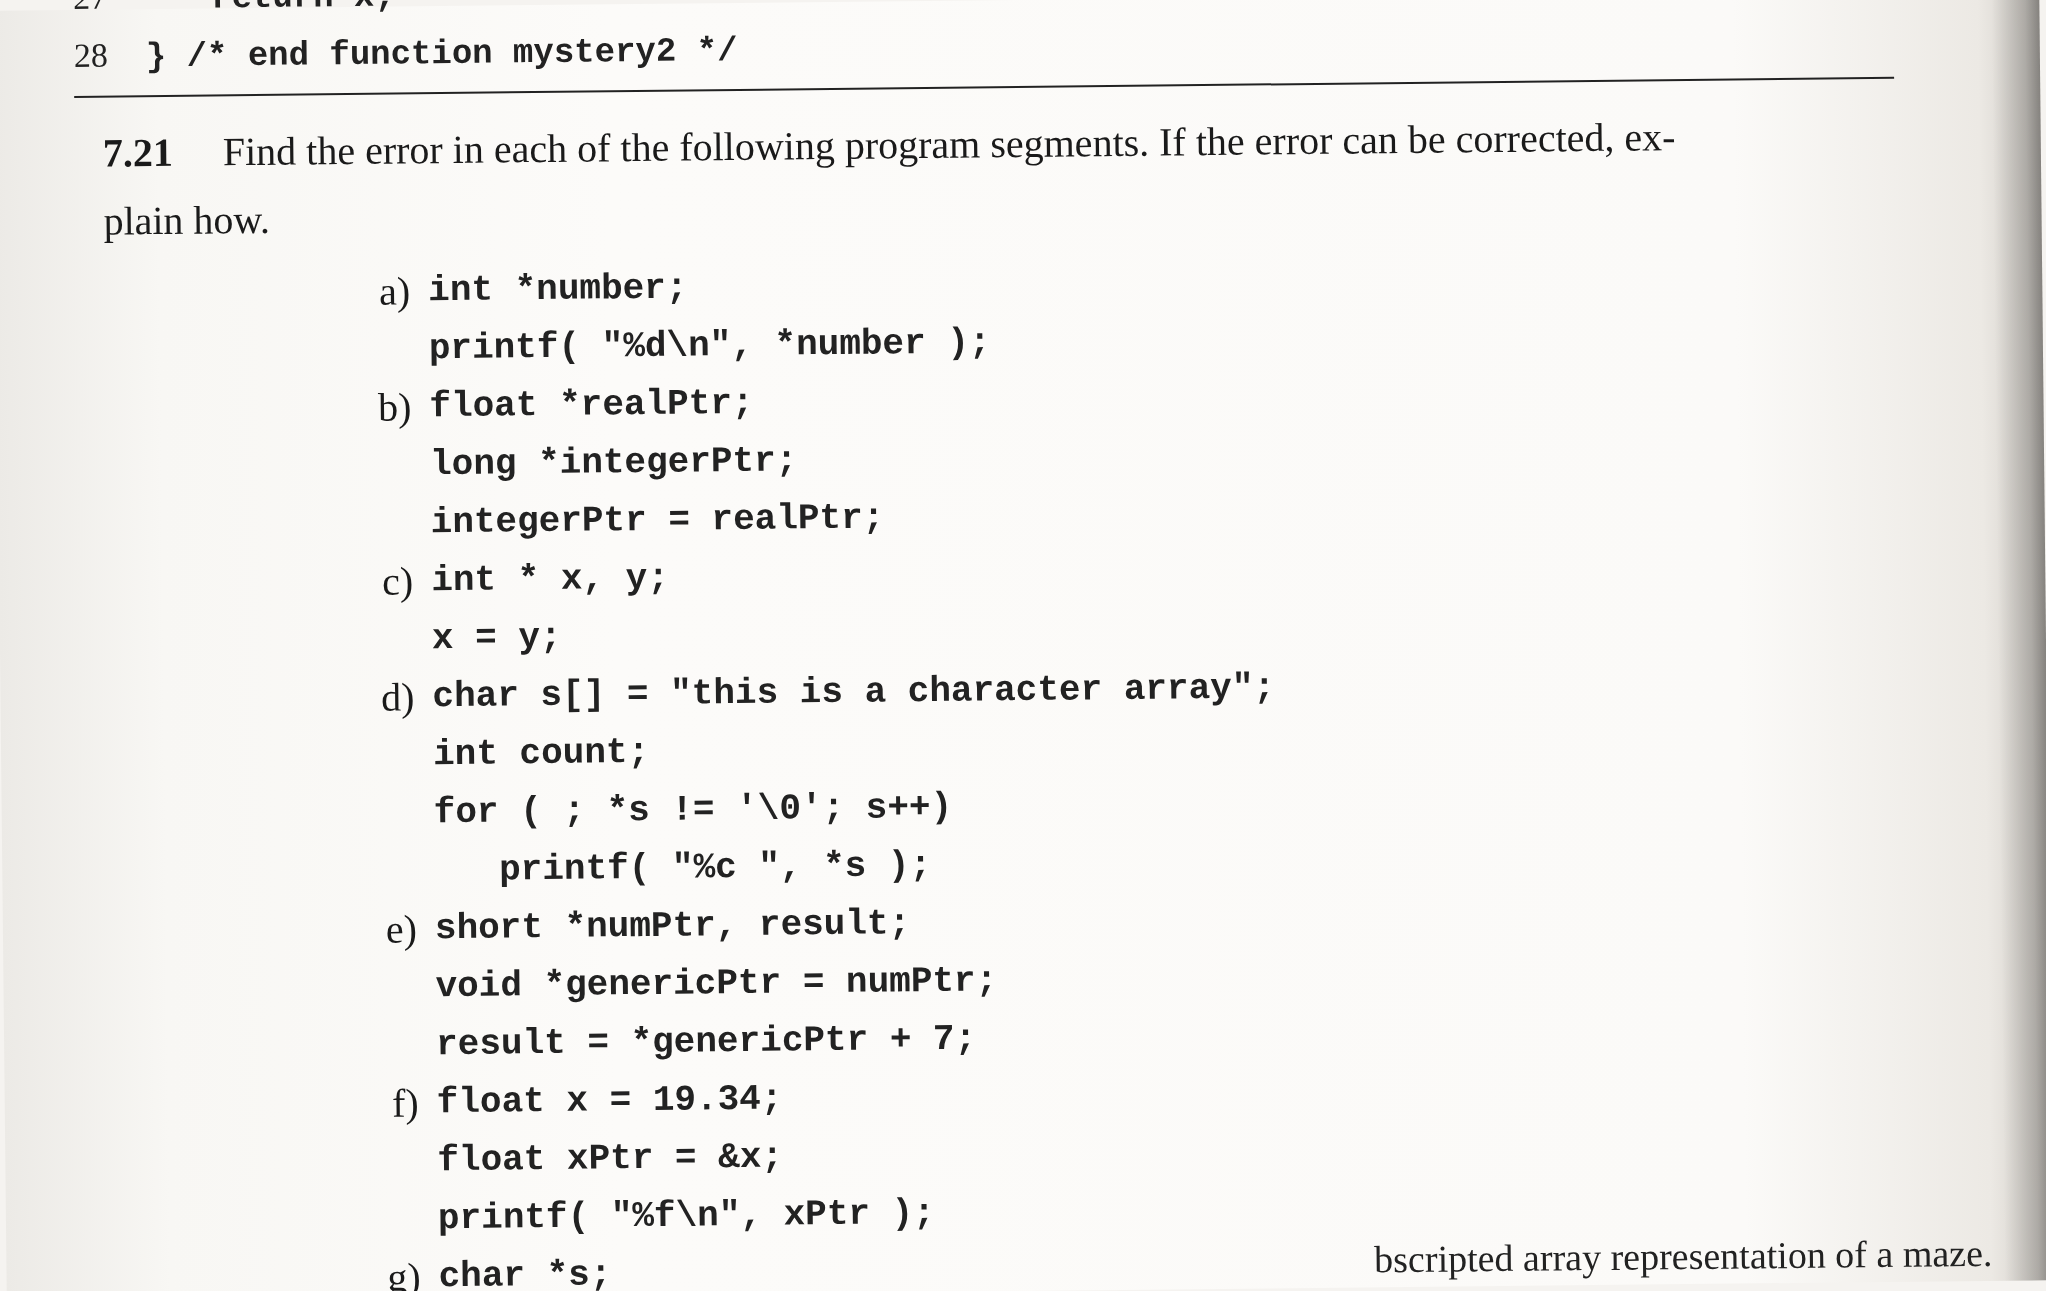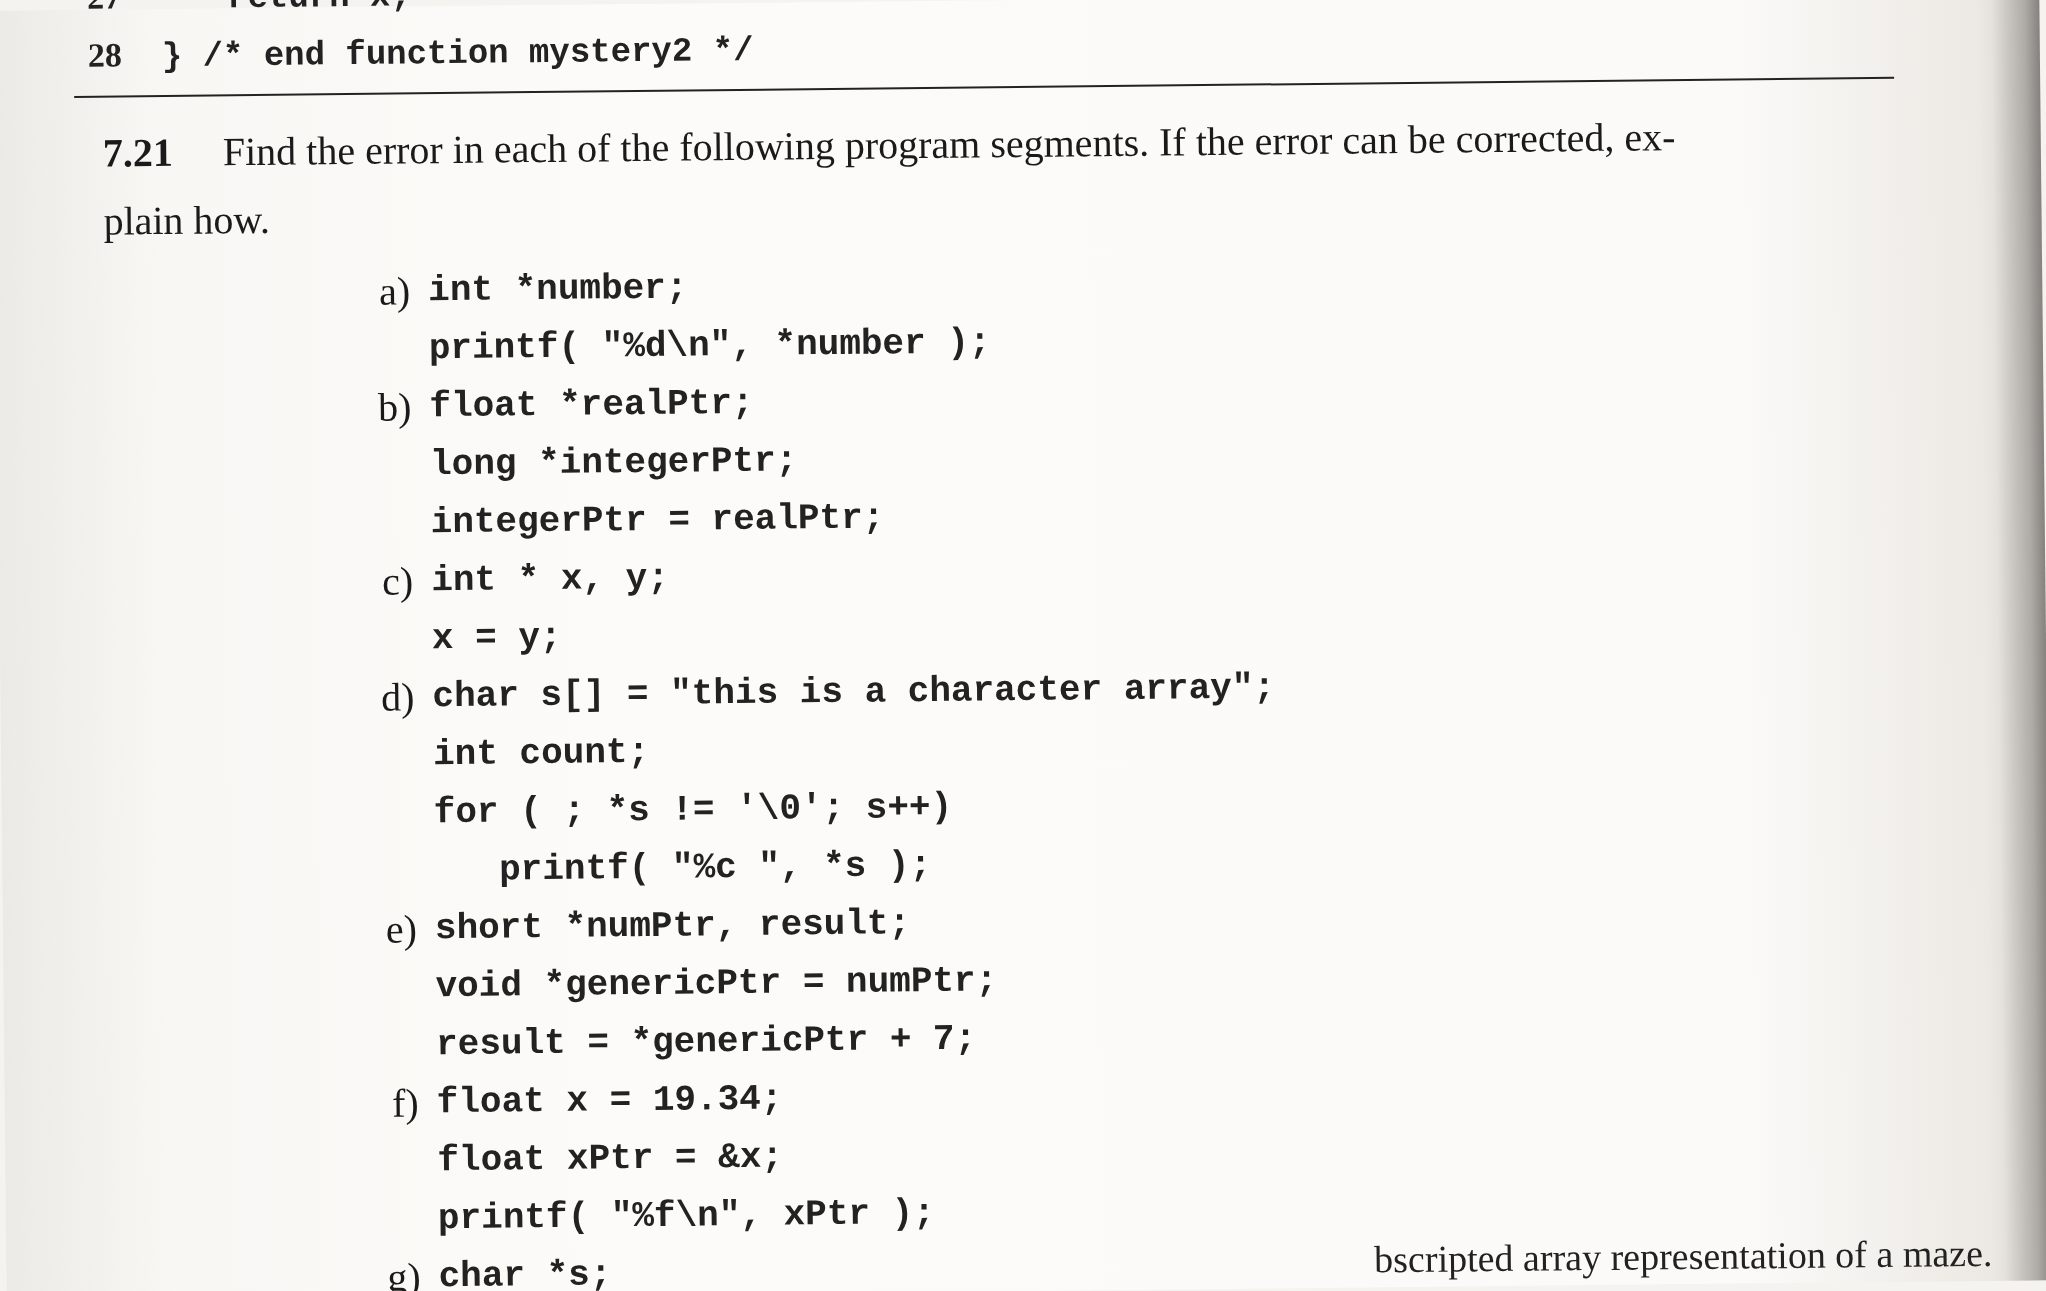--- a/index.html
+++ b/index.html
@@ -35,23 +35,22 @@
   .code-top {
     font-family: "Courier New", Courier, monospace;
     font-size: 34px;
     line-height: 56px;
     font-weight: 600;
     color: #222;
   }
   .ln {
     display:inline-block;
     width: 48px;
-    text-align:right;
-    margin-right: 40px;
-    font-weight: 700;
+    margin-right: 24px;
+    font-weight: 400;
     font-family: "Times New Roman", Times, serif;
   }
   .hr {
     border: none;
     border-top: 2px solid #222;
     margin: 10px 0 22px 0;
     width: 1820px;
   }
   .question {
     font-size: 40px;

